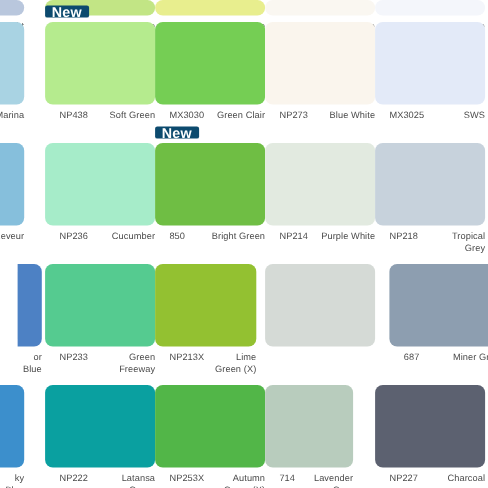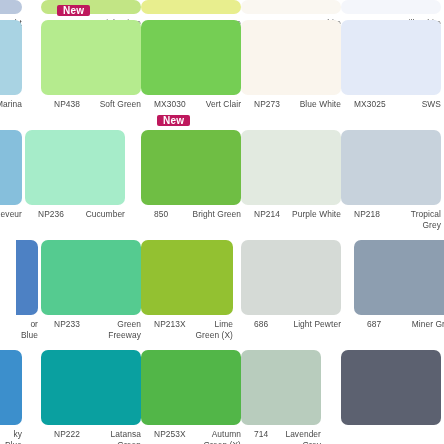--- a/index.html
+++ b/index.html
@@ -64,24 +64,24 @@
     text-align: right;
     white-space: pre-line;
     margin-left: 4px;
   }
   .col-0 .label-line { justify-content: flex-end; }
 
   
   .badge-new {
     position: absolute;
     top: -15px;
-    left: 16px;
-    background: #be185d;
+    left: 0px;
+    background: #0c4a6e;
     color: #ffffff;
-    font-size: 10px;
+    font-size: 13px;
     font-weight: bold;
     line-height: 11px;
     height: 11px;
     padding: 0 6px 0 6px;
     border-radius: 2px;
     letter-spacing: 0.02em;
   }
 </style>
 </head>
 <body>
@@ -151,21 +151,21 @@
           <span class="code">NP438</span>
           <span class="cname">Soft Green</span>
         </div>
       </div>
       <div class="swatch-cell col-n" style="position: absolute; left: 141px; width: 100px;">
         <div class="chip-wrap">
           <div class="chip" title="MX3030 Vert Clair" style="height: 75px; background: rgb(117, 206, 84);"></div>
         </div>
         <div class="label-line">
           <span class="code">MX3030</span>
-          <span class="cname">Vert Clair</span>
+          <span class="cname">Green Clair</span>
         </div>
       </div>
       <div class="swatch-cell col-n" style="position: absolute; left: 241px; width: 100px;">
         <div class="chip-wrap">
           <div class="chip" title="NP273 Blue White" style="height: 75px; background: rgb(250, 245, 237);"></div>
         </div>
         <div class="label-line">
           <span class="code">NP273</span>
           <span class="cname">Blue White</span>
         </div>
@@ -182,21 +182,21 @@
     </div>
     <div class="swatch-row" style="top: 130px;">
       <div class="swatch-cell col-0" style="position: absolute; left: 0px; width: 22px;">
         <div class="chip-wrap">
           <div class="chip" title="Reveur" style="height: 75px; background: rgb(134, 191, 220);"></div>
         </div>
         <div class="label-line">
           <span class="cname">Reveur</span>
         </div>
       </div>
-      <div class="swatch-cell col-n" style="position: absolute; left: 25px; width: 100px;">
+      <div class="swatch-cell col-n" style="position: absolute; left: 41px; width: 100px;">
         <div class="chip-wrap">
           <div class="chip" title="NP236 Cucumber" style="height: 75px; background: rgb(166, 236, 201);"></div>
         </div>
         <div class="label-line">
           <span class="code">NP236</span>
           <span class="cname">Cucumber</span>
         </div>
       </div>
       <div class="swatch-cell col-n" style="position: absolute; left: 141px; width: 100px;">
         <div class="chip-wrap">
@@ -257,24 +257,20 @@
         <div class="label-line">
           <span class="code">NP213X</span>
           <span class="cname">Lime
 Green (X)</span>
         </div>
       </div>
       <div class="swatch-cell col-n" style="position: absolute; left: 241px; width: 100px;">
         <div class="chip-wrap">
           <div class="chip" title="686 Light Pewter" style="height: 75px; background: rgb(213, 218, 214);"></div>
         </div>
-        <div class="label-line">
-          <span class="code">686</span>
-          <span class="cname">Light Pewter</span>
-        </div>
       </div>
       <div class="swatch-cell col-n" style="position: absolute; left: 341px; width: 100px; margin-left: 13px;">
         <div class="chip-wrap">
           <div class="chip" title="687 Miner Gray" style="height: 75px; background: rgb(141, 158, 176);"></div>
         </div>
         <div class="label-line">
           <span class="code">687</span>
           <span class="cname">Miner Gray</span>
         </div>
       </div>
@@ -316,15 +312,19 @@
         </div>
         <div class="label-line">
           <span class="code">714</span>
           <span class="cname">Lavender Grey</span>
         </div>
       </div>
       <div class="swatch-cell col-n" style="position: absolute; left: 341px; width: 100px;">
         <div class="chip-wrap">
           <div class="chip" title="NP227 Charcoal" style="height: 75px; background: rgb(92, 97, 112);"></div>
         </div>
+        <div class="label-line">
+          <span class="code">NP227</span>
+          <span class="cname">Charcoal</span>
+        </div>
       </div>
     </div>
   </div>
 
 </body></html>

